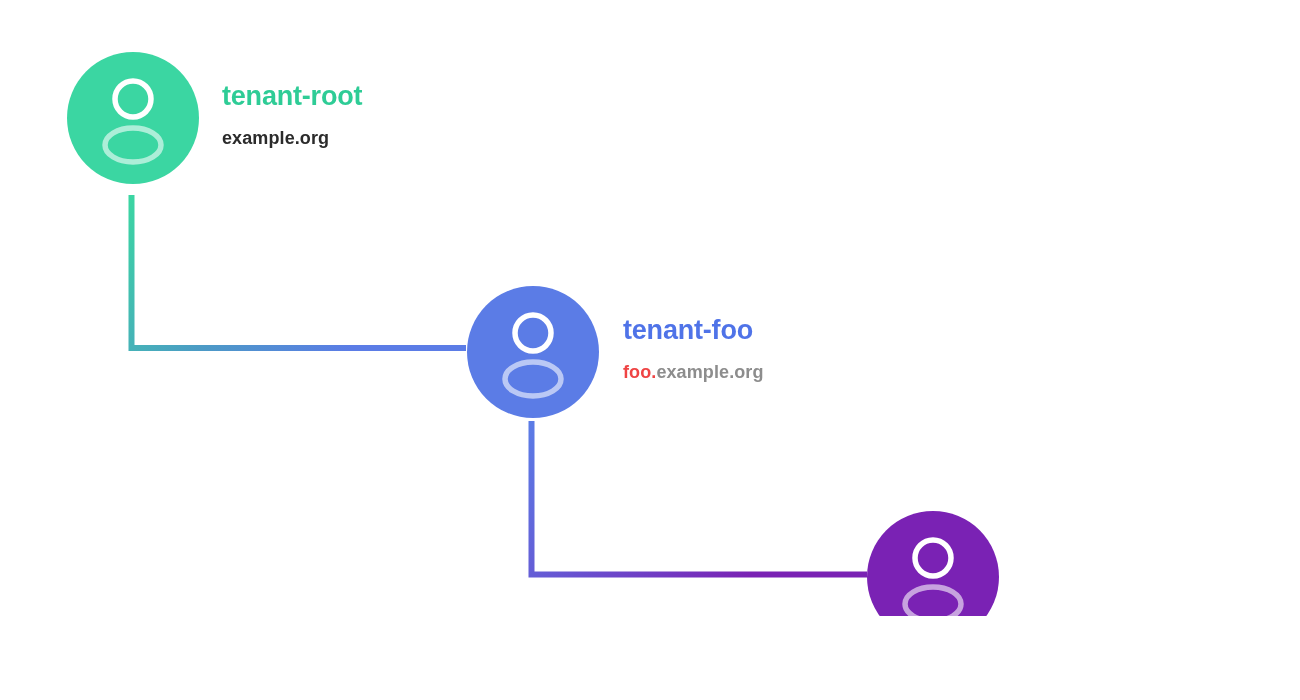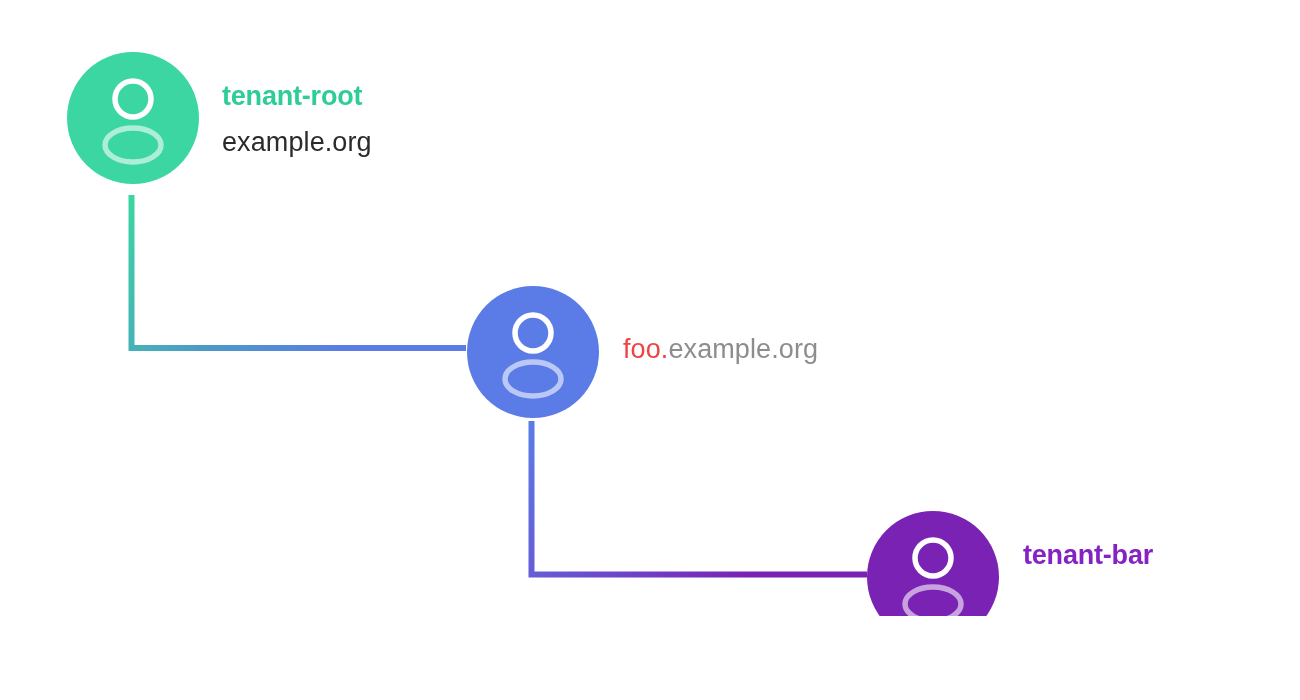--- a/index.html
+++ b/index.html
@@ -44,22 +44,22 @@
     white-space: nowrap;
   }
   .node-title {
     font-size: 27px;
     font-weight: bold;
     letter-spacing: -0.2px;
     line-height: 1;
     display: block;
   }
   .node-domain {
-    font-size: 27px;
-    font-weight: normal;
+    font-size: 18px;
+    font-weight: bold;
     line-height: 1;
     display: block;
     margin-top: 19px;
     letter-spacing: 0.1px;
   }
   .domain-prefix { color: #ef4444; }
   .domain-suffix { color: #8d8d8d; }
 </style>
 </head>
 <body>
@@ -100,28 +100,28 @@
 
   <div class="node" style="left:467px; top:286px; width:132px; height:132px;">
     <div class="node-avatar" style="left:0; top:0; width:132px; height:132px; background:#5B7CE6;">
       <svg viewBox="0 0 132 132" xmlns="http://www.w3.org/2000/svg">
         <circle cx="66" cy="47" r="18" fill="none" stroke="#ffffff" stroke-width="5.5"></circle>
         <ellipse cx="66" cy="93" rx="28" ry="17" fill="none" stroke="#ffffff" stroke-opacity="0.58" stroke-width="5.5"></ellipse>
       </svg>
     </div>
   </div>
   <div class="node-text" style="left:623px; top:317px;">
+    <span class="node-title" style="color:#4F73E8;">tenant-foo</span>
     <span class="node-domain"><span class="domain-prefix">foo.</span><span class="domain-suffix">example.org</span></span>
   </div>
 
   <div class="node" style="left:867px; top:511px; width:132px; height:132px;">
     <div class="node-avatar" style="left:0; top:0; width:132px; height:132px; background:#7A22B4;">
       <svg viewBox="0 0 132 132" xmlns="http://www.w3.org/2000/svg">
         <circle cx="66" cy="47" r="18" fill="none" stroke="#ffffff" stroke-width="5.5"></circle>
         <ellipse cx="66" cy="93" rx="28" ry="17" fill="none" stroke="#ffffff" stroke-opacity="0.58" stroke-width="5.5"></ellipse>
       </svg>
     </div>
   </div>
   <div class="node-text" style="left:1023px; top:542px;">
-    <span class="node-title" style="color:#8522C4;">tenant-bar</span>
   </div>
 
 </div>
 
 </body></html>

